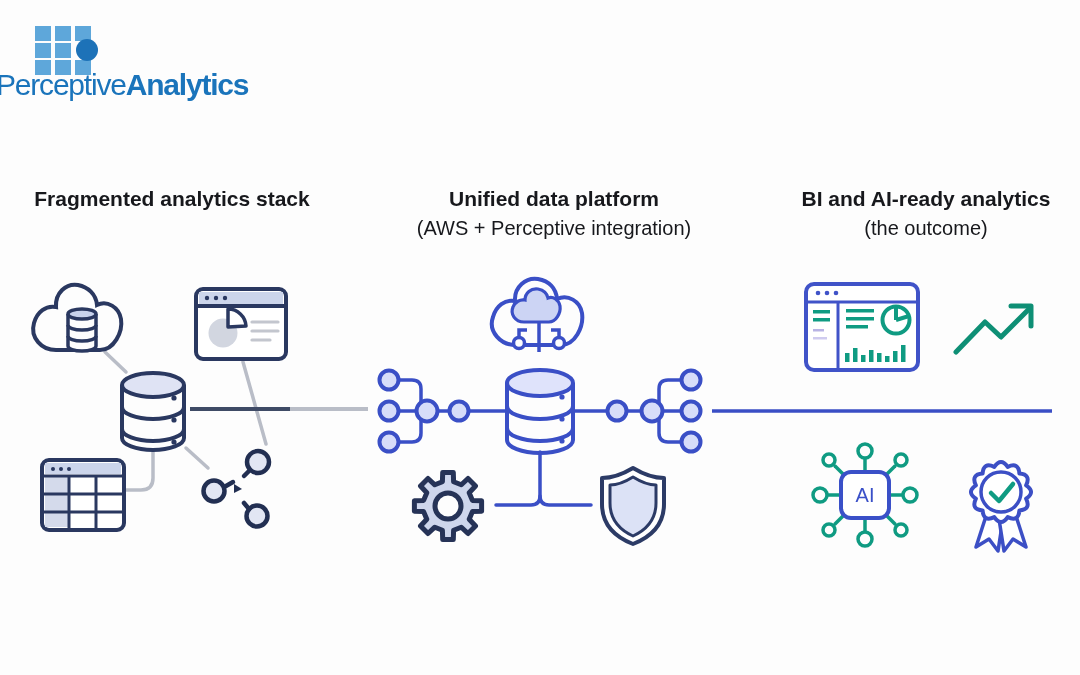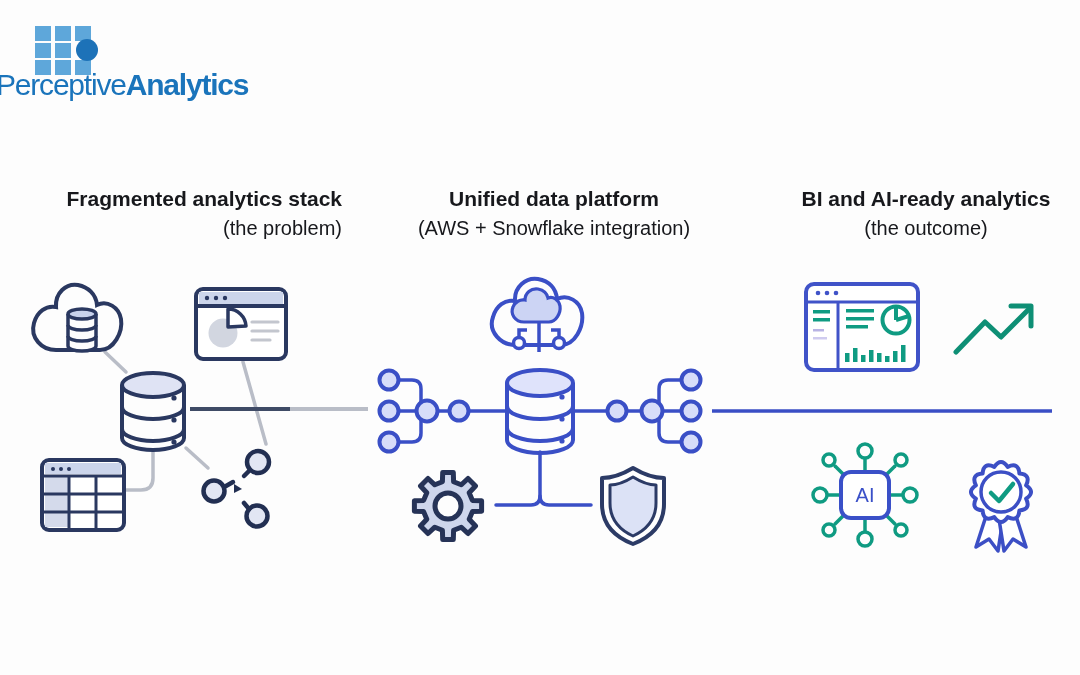--- a/index.html
+++ b/index.html
@@ -35,27 +35,26 @@
     <div class="sq" style="left:75px;top:26px"></div>
     <div class="sq" style="left:35px;top:43px"></div>
     <div class="sq" style="left:55px;top:43px"></div>
     <div class="sq" style="left:35px;top:60px"></div>
     <div class="sq" style="left:55px;top:60px"></div>
     <div class="sq" style="left:75px;top:60px"></div>
     <div class="dot" style="left:76px;top:39px"></div>
     <div class="brand"><span>Perceptive</span><span class="bold">Analytics</span></div>
   </div>
 
-  <div class="col-head" style="left:2px;width:340px;text-align:right;">
+  <div class="col-head" style="left:2px;width:340px;">
     <div class="t">Fragmented analytics stack</div>
-    <div class="s">(the problem)</div>
   </div>
   <div class="col-head" style="left:384px;width:340px;">
     <div class="t">Unified data platform</div>
-    <div class="s">(AWS + Snowflake integration)</div>
+    <div class="s">(AWS + Perceptive integration)</div>
   </div>
   <div class="col-head" style="left:756px;width:340px;">
     <div class="t">BI and AI-ready analytics</div>
     <div class="s">(the outcome)</div>
   </div>
 
   <svg class="diagram-svg" viewBox="0 0 1080 675">
 
     <g stroke="#b9bdc7" stroke-width="3.5" fill="none" stroke-linecap="round">
       <line x1="105" y1="352" x2="126" y2="372"></line>

